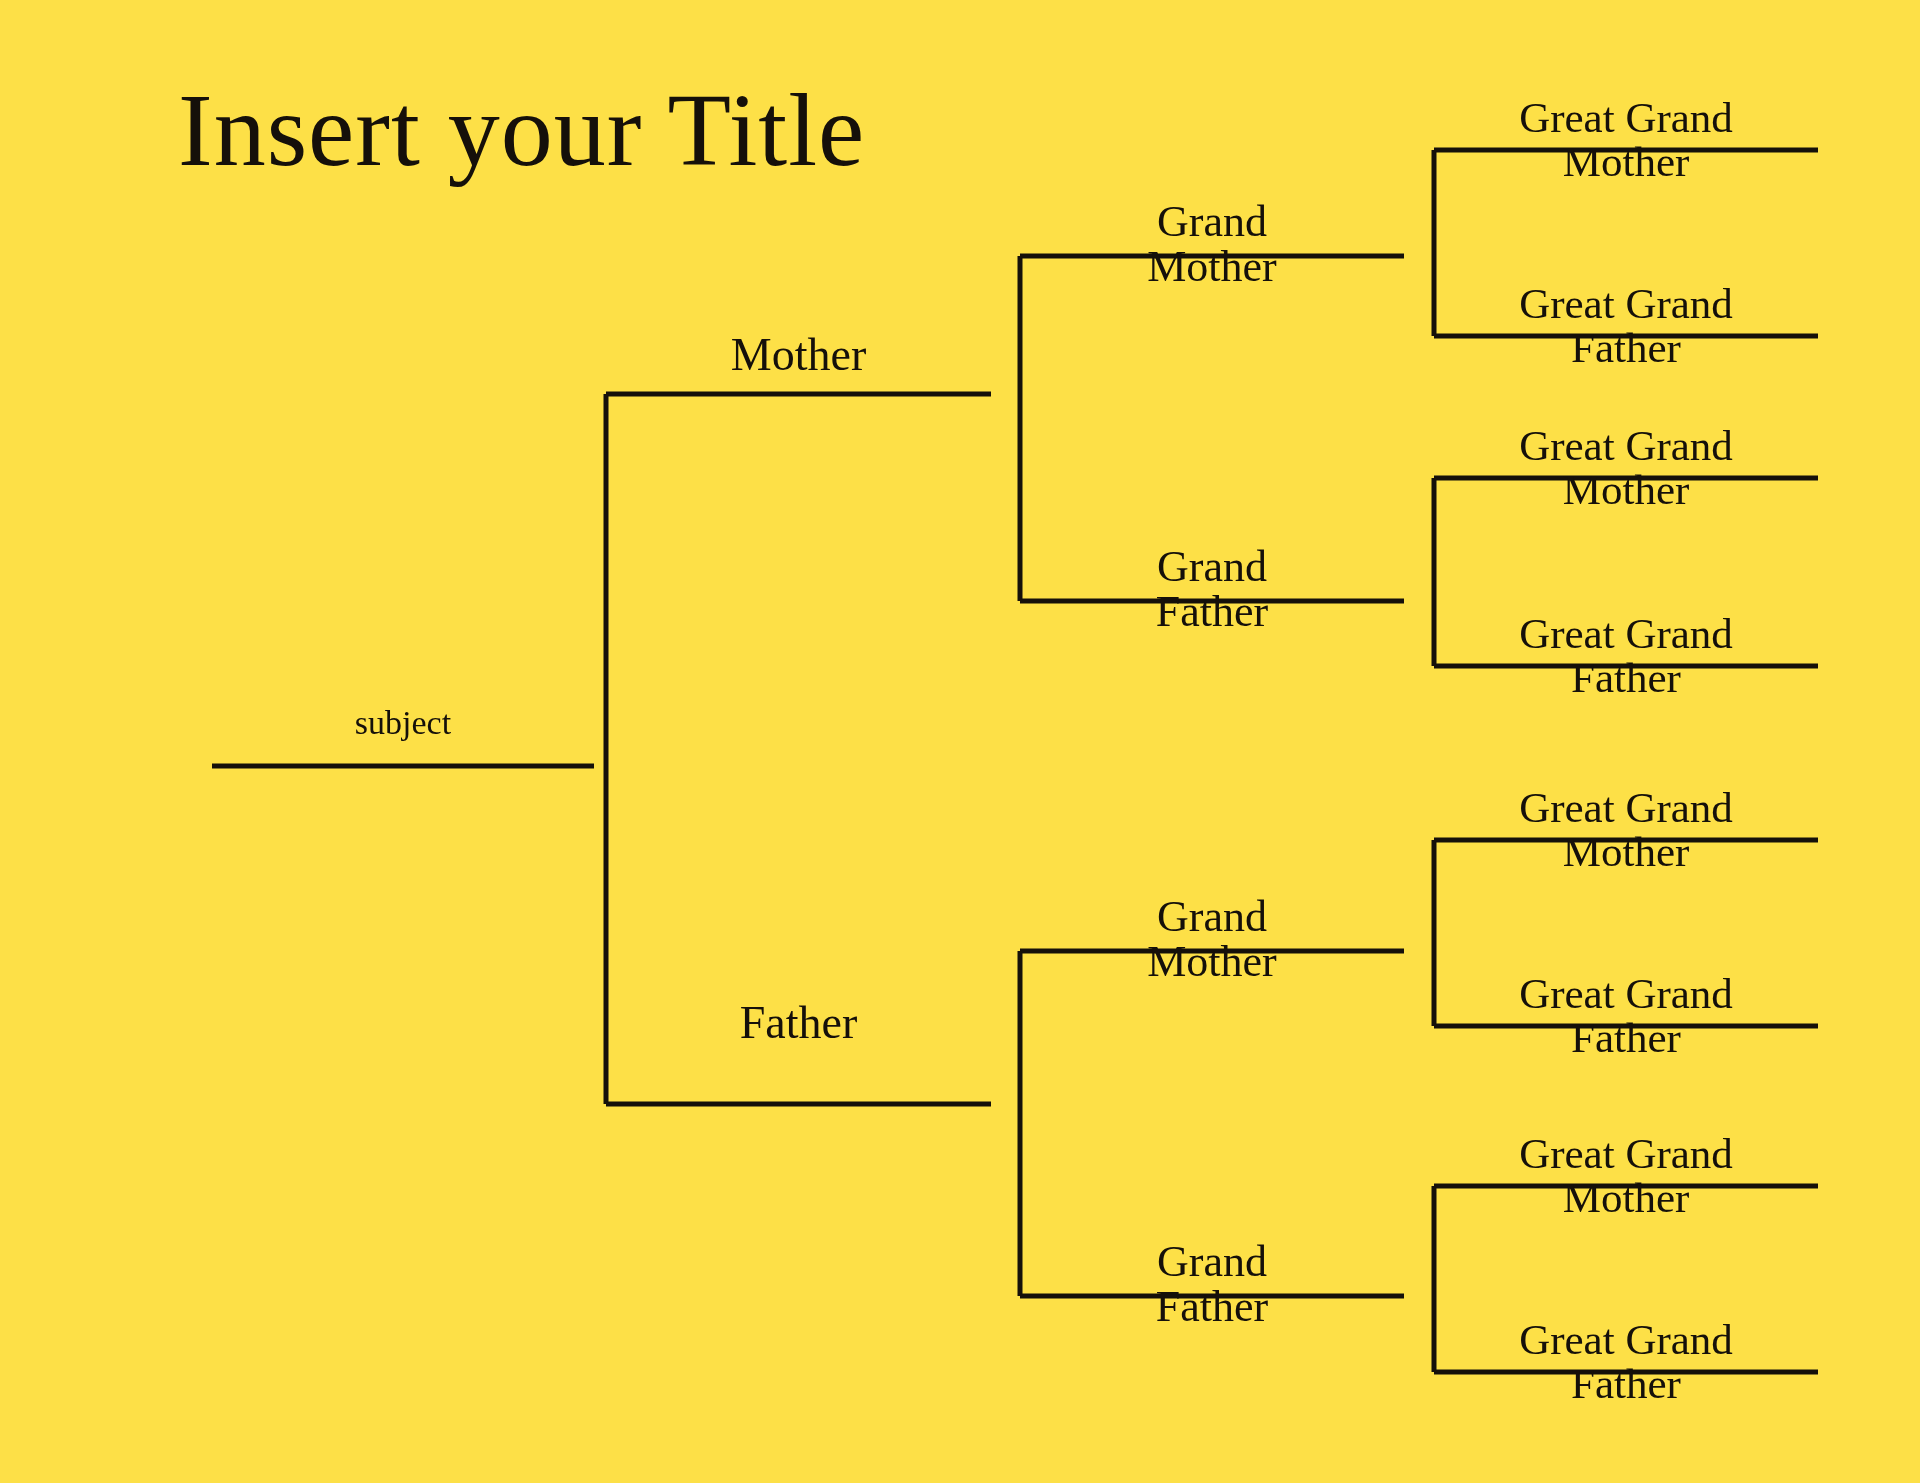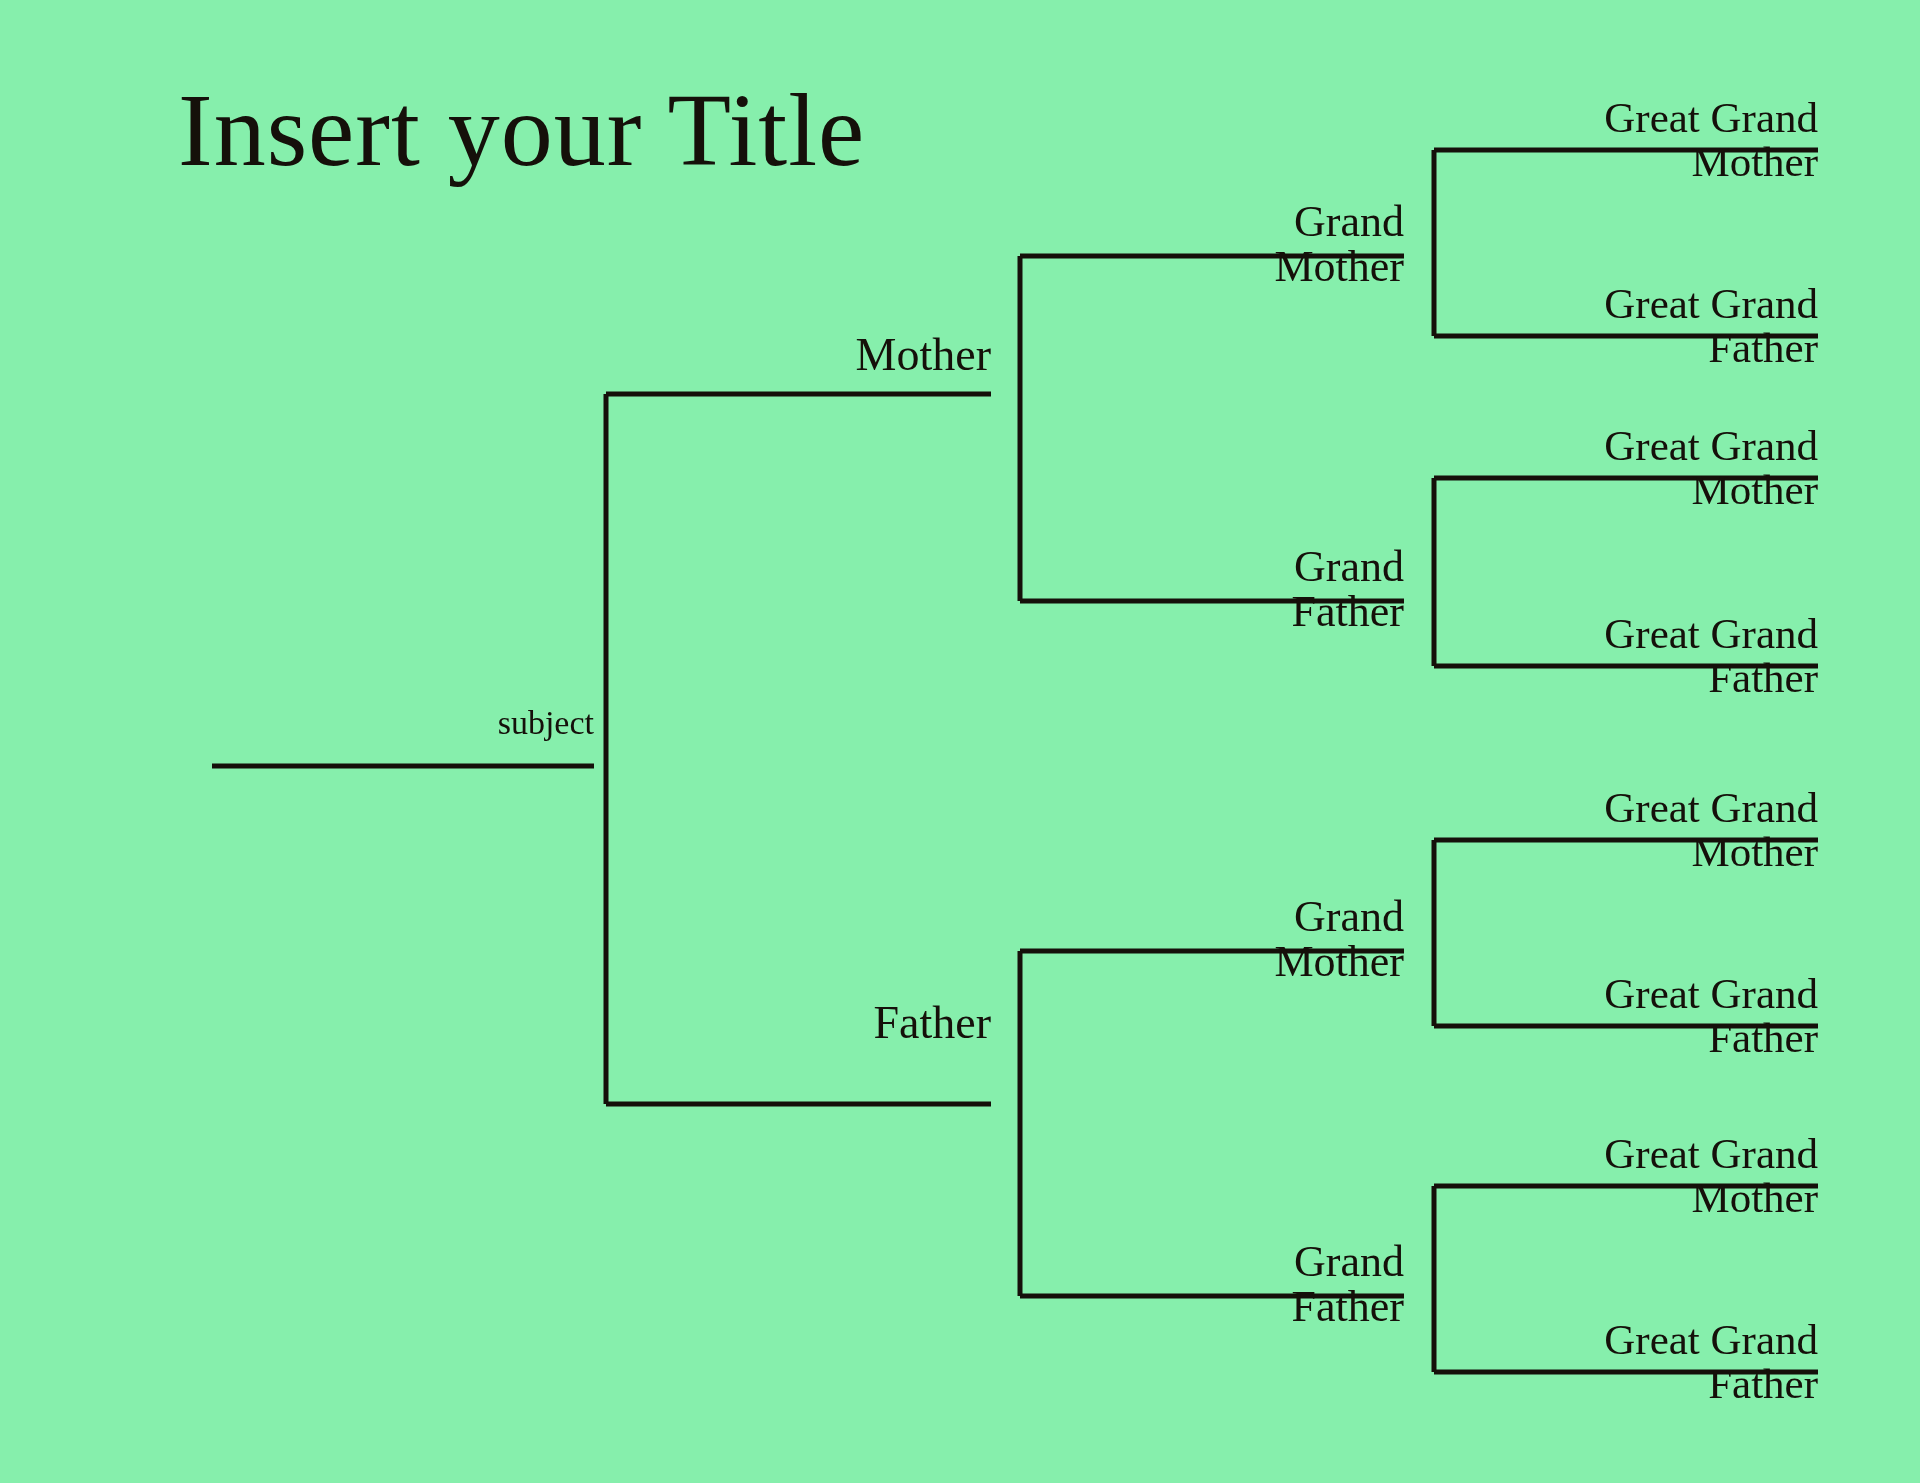--- a/index.html
+++ b/index.html
@@ -8,21 +8,21 @@
     padding: 0;
     background: #b5a87c;
   }
   body {
     font-family: "Liberation Serif", "DejaVu Serif", serif;
   }
   #canvas {
     position: relative;
     width: 1920px;
     height: 1483px;
-    background: #86efac;
+    background: #fde047;
     overflow: hidden;
   }
 
   
   #title {
     position: absolute;
     left: 178px;
     top: 78px;
     font-family: "Liberation Serif", "DejaVu Serif", serif;
     font-size: 104px;
@@ -43,21 +43,21 @@
   }
 
   
   .node-label {
     position: absolute;
     color: #15100a;
     font-family: "Liberation Serif", "DejaVu Serif", serif;
     font-weight: 400;
     line-height: 1.02;
     white-space: pre-line;
-    text-align: right;
+    text-align: center;
   }
   .lvl-subject { font-size: 34px; }
   .lvl-parent  { font-size: 46px; }
   .lvl-grand   { font-size: 44px; }
   .lvl-great   { font-size: 43px; }
 </style>
 </head>
 <body>
 
 <div id="canvas">

